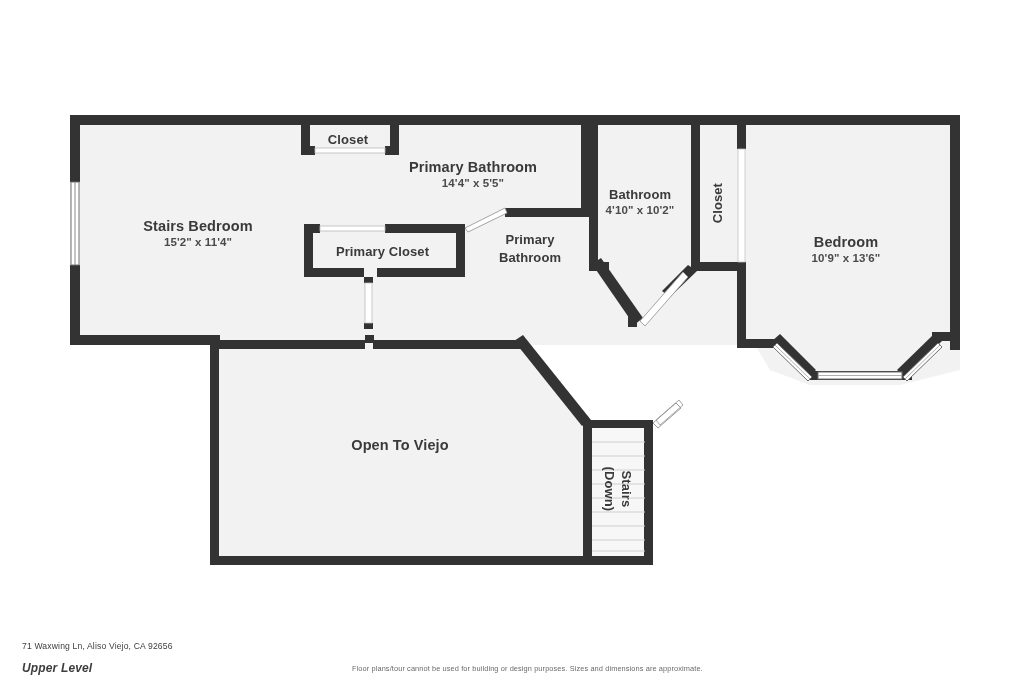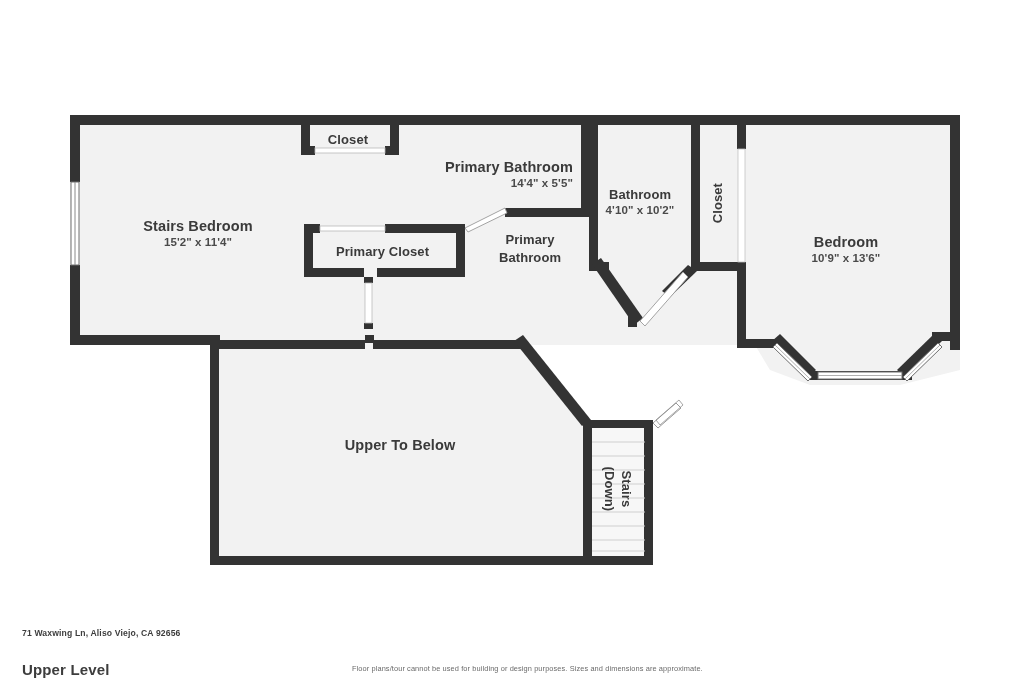--- a/index.html
+++ b/index.html
@@ -48,34 +48,35 @@
   }
   .vert-label {
     transform-origin: center center;
   }
   .rot-ccw { transform: rotate(-90deg); }
   .rot-cw  { transform: rotate(90deg); }
 
   #footer-address {
     position: absolute;
     left: 22px;
-    top: 628px;
+    top: 641px;
     font-size: 8.6px;
+    font-weight: normal;
+    color: #3d3d3d;
+    letter-spacing: 0.15px;
+  }
+  #footer-level {
+    position: absolute;
+    left: 22px;
+    top: 661px;
+    font-size: 12px;
     font-weight: bold;
     color: #3d3d3d;
     letter-spacing: 0.15px;
-  }
-  #footer-level {
-    position: absolute;
-    left: 22px;
-    top: 661px;
-    font-size: 15px;
-    font-weight: bold;
-    color: #3d3d3d;
-    letter-spacing: 0.15px;
+    font-style: italic;
   }
   #footer-disclaimer {
     position: absolute;
     left: 352px;
     top: 664px;
     font-size: 7.4px;
     font-weight: normal;
     color: #6a6a6a;
     letter-spacing: 0.1px;
   }
@@ -256,21 +257,21 @@
 
   <div class="room-label" style="left:98px; top:217px; width:200px;">
     <div class="room-name">Stairs Bedroom</div>
     <div class="room-dims">15'2" x 11'4"</div>
   </div>
 
   <div class="room-label" style="left:298px; top:132px; width:100px;">
     <div class="room-name small-name">Closet</div>
   </div>
 
-  <div class="room-label" style="left:373px; top:158px; width:200px;text-align:right;">
+  <div class="room-label" style="left:373px; top:158px; width:200px;">
     <div class="room-name">Primary Bathroom</div>
     <div class="room-dims">14'4" x 5'5"</div>
   </div>
 
   <div class="room-label" style="left:310px; top:244px; width:145px;">
     <div class="room-name small-name">Primary Closet</div>
   </div>
 
   <div class="room-label" style="left:472px; top:231px; width:116px; line-height:1.35;">
     <div class="room-name small-name">Primary</div>
@@ -285,21 +286,21 @@
   <div class="room-label vert-label rot-ccw" style="left:683px; top:195px; width:70px;">
     <div class="room-name small-name">Closet</div>
   </div>
 
   <div class="room-label" style="left:786px; top:233px; width:120px;">
     <div class="room-name">Bedroom</div>
     <div class="room-dims">10'9" x 13'6"</div>
   </div>
 
   <div class="room-label" style="left:324px; top:436px; width:152px;">
-    <div class="room-name">Upper To Below</div>
+    <div class="room-name">Open To Viejo</div>
   </div>
 
   <div class="room-label vert-label rot-cw" style="left:577px; top:472px; width:80px; line-height:1.3;">
     <div class="room-name small-name">Stairs</div>
     <div class="room-name small-name">(Down)</div>
   </div>
 
   <div id="footer-address">71 Waxwing Ln, Aliso Viejo, CA 92656</div>
   <div id="footer-level">Upper Level</div>
   <div id="footer-disclaimer">Floor plans/tour cannot be used for building or design purposes. Sizes and dimensions are approximate.</div>

